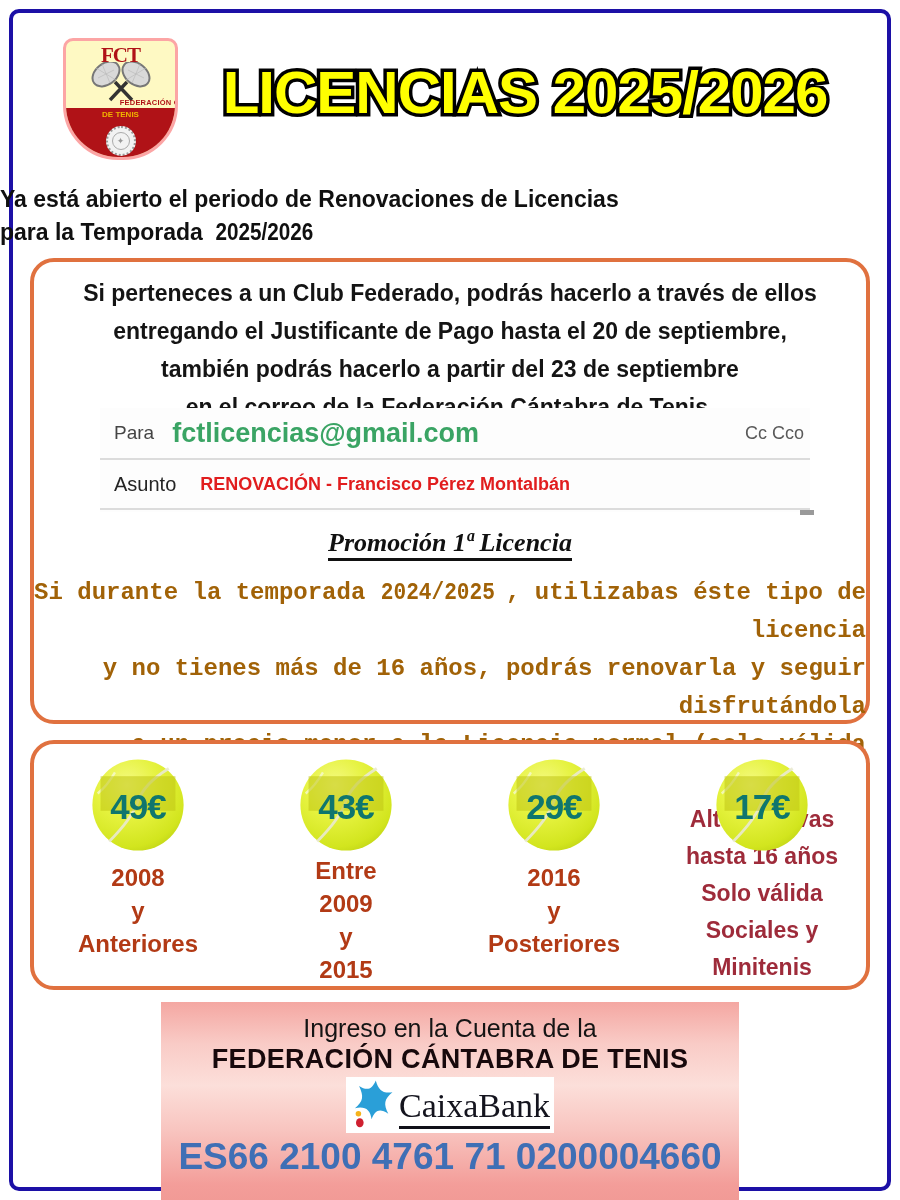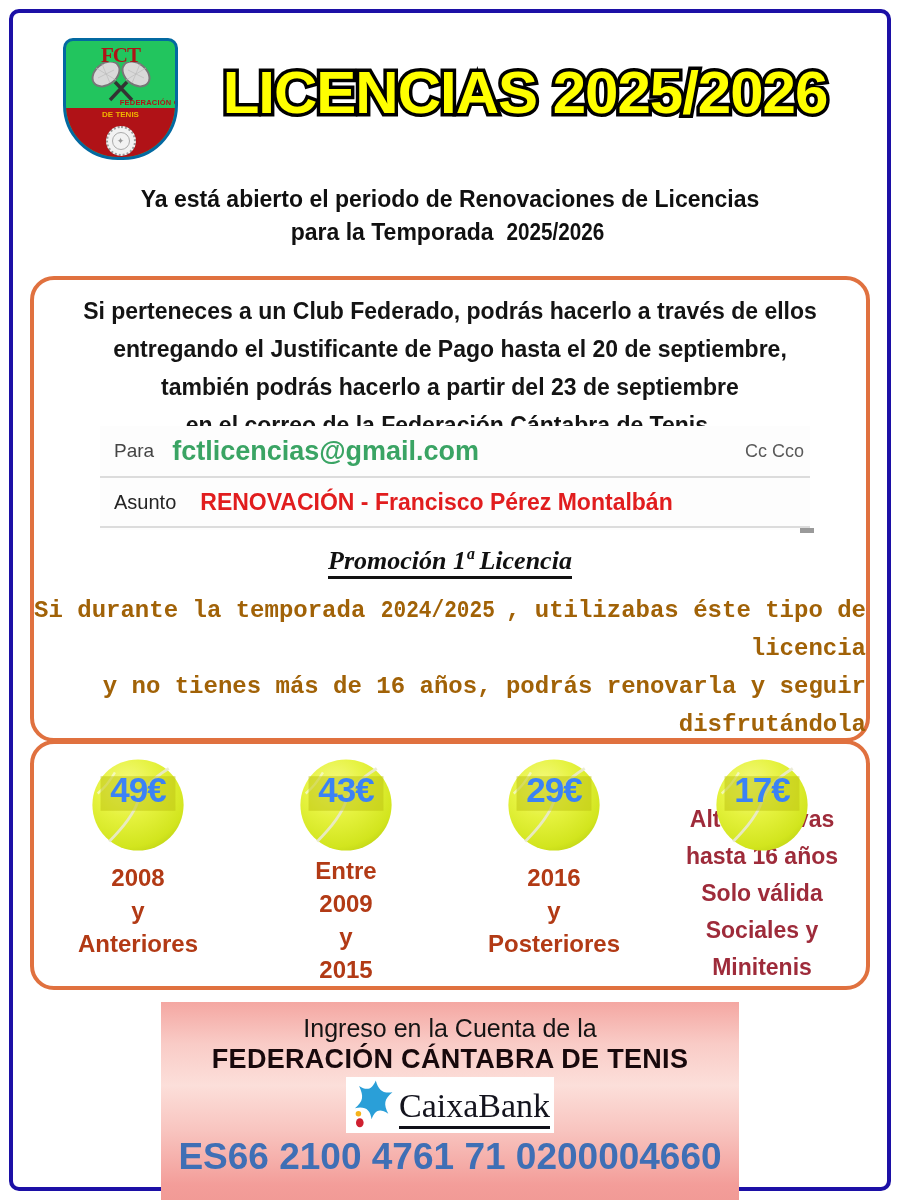--- a/index.html
+++ b/index.html
@@ -4,21 +4,21 @@
 <style>
   html,body{margin:0;padding:0}
   body{
     width:900px;height:1200px;background:#ffffff;position:relative;overflow:hidden;
     font-family:"Liberation Sans",sans-serif;color:#111;
   }
   .frame{position:absolute;inset:9px;border:4px solid #1c10a6;border-radius:10px;}
 
   
   .logo{position:absolute;left:63px;top:38px;width:115px;height:122px;}
-  .shield{position:absolute;inset:0;background:#22c55e;border:3px solid #0369a1;
+  .shield{position:absolute;inset:0;background:#fef9c3;border:3px solid #fca5a5;
           border-radius:10px 10px 55px 55px;overflow:hidden;}
   .monogram{position:absolute;top:2px;width:100%;text-align:center;
             font-family:"Liberation Serif",serif;color:#b01217;font-size:21px;
             font-weight:bold;letter-spacing:-1px;}
   .rackets{position:absolute;top:21px;left:50%;transform:translateX(-50%);}
   .fed-line{position:absolute;top:57px;width:100%;text-align:center;font-size:7.5px;
             font-weight:bold;color:#b01217;letter-spacing:.2px;margin-left:48px;}
   .band-tenis{position:absolute;top:67px;left:0;right:0;height:13px;background:#b01217;
             color:#f0b400;font-size:8px;font-weight:bold;text-align:center;line-height:13px;}
   .shield-bottom{position:absolute;top:80px;left:0;right:0;bottom:0;background:#b01217;}
@@ -29,61 +29,61 @@
 
   
   .title{position:absolute;left:185px;top:50px;width:680px;height:84px;
          display:flex;align-items:center;justify-content:center;}
   .title-text{
     font-size:60px;font-weight:bold;letter-spacing:-1px;color:#ffff00;white-space:nowrap;
     -webkit-text-stroke:7px #000;paint-order:stroke fill;text-shadow:2px 2px 0 #000;
   }
 
   
-  .intro{position:absolute;top:183px;left:0;width:100%;text-align:center;
+  .intro{position:absolute;top:183px;left:0;width:100%;text-align:left;
          font-weight:bold;font-size:23px;line-height:33px;color:#101010;}
   .season{display:inline-block;transform:scaleX(.9);font-weight:800;margin-left:7px;}
 
   
   .obox{position:absolute;left:30px;width:840px;border:4px solid #e0713f;
         border-radius:24px;background:#fff;box-sizing:border-box;}
-  #box1{top:276px;height:466px;}
+  #box1{top:258px;height:466px;}
   #box2{top:740px;height:250px;}
 
   .p1{position:absolute;top:12px;left:0;width:100%;text-align:center;font-weight:bold;
       font-size:23px;line-height:38px;color:#141414;white-space:pre-line;}
 
   
   .email-panel{position:absolute;left:66px;top:146px;width:710px;height:104px;background:#fdfdfd;}
   .email-row1{display:flex;align-items:center;height:50px;padding:0 6px 0 14px;}
   .to-label{font-size:19px;color:#454545;}
   .to-value{font-size:27px;color:#3aa464;font-weight:600;margin-left:18px;}
   .cc{margin-left:auto;font-size:18px;color:#5a5a5a;}
   .divider{height:2px;background:#dcdcdc;}
   .email-row2{display:flex;align-items:center;height:48px;padding:0 6px 0 14px;}
   .subject-label{font-size:20px;color:#242424;}
-  .subject-value{font-size:23px;font-weight:bold;color:#e11d1e;margin-left:24px;}
+  .subject-value{font-size:18px;font-weight:bold;color:#e11d1e;margin-left:24px;}
   .scroll-frag{position:absolute;right:-4px;bottom:-3px;width:14px;height:5px;background:#9a9a9a;}
 
   .promo-heading{position:absolute;top:266px;width:100%;text-align:center;font-family:Liberation Serif, serif;}
   .promo-heading span{font-size:26px;font-weight:bold;font-style:italic;color:#111;
         border-bottom:3px solid #111;padding-bottom:1px;}
 
   .p2{position:absolute;top:312px;width:100%;text-align:right;font-weight:bold;
       font-size:24px;line-height:38px;color:#a16207;font-family:Liberation Mono, monospace;}
   .season2{display:inline-block;transform:scaleX(.88);font-weight:800;margin:0 3px 0 8px;}
   .p2 .rest{white-space:pre-line;}
 
   
   .price-row{position:absolute;inset:6px 0 0 0;display:flex;}
   .price-col{width:25%;display:flex;flex-direction:column;align-items:center;}
   .ball{position:relative;width:96px;height:96px;margin-top:7px;}
   .ball svg{position:absolute;inset:0;}
-  .price{position:absolute;top:15px;width:100%;text-align:center;line-height:36px;
-         font-size:35px;font-weight:800;color:#3b82f6;letter-spacing:-1px;}
+  .price{position:absolute;top:32px;width:100%;text-align:center;line-height:36px;
+         font-size:35px;font-weight:800;color:#0f766e;letter-spacing:-1px;}
   .price-label{margin-top:8px;text-align:center;font-weight:bold;font-size:24px;
          line-height:33px;color:#b23a15;white-space:pre-line;}
   .price-col:nth-child(4) .price-label{font-size:23px;line-height:37px;color:#9e2b3a;margin-top:3px;}
 
   
   .pinkbox{position:absolute;left:161px;top:1002px;width:578px;height:208px;text-align:center;
      background:linear-gradient(180deg,#f4a7a2 0%,#f9cbc6 20%,#fcdfda 40%,#f8c4bf 62%,#f39d99 88%,#f09994 100%);}
   .pay1{padding-top:12px;font-size:25px;color:#141414;}
   .pay2{margin-top:1px;font-size:27px;font-weight:bold;color:#18090c;letter-spacing:.3px;}
   .caixa{margin-top:2px;display:inline-flex;align-items:flex-end;background:#fff;

